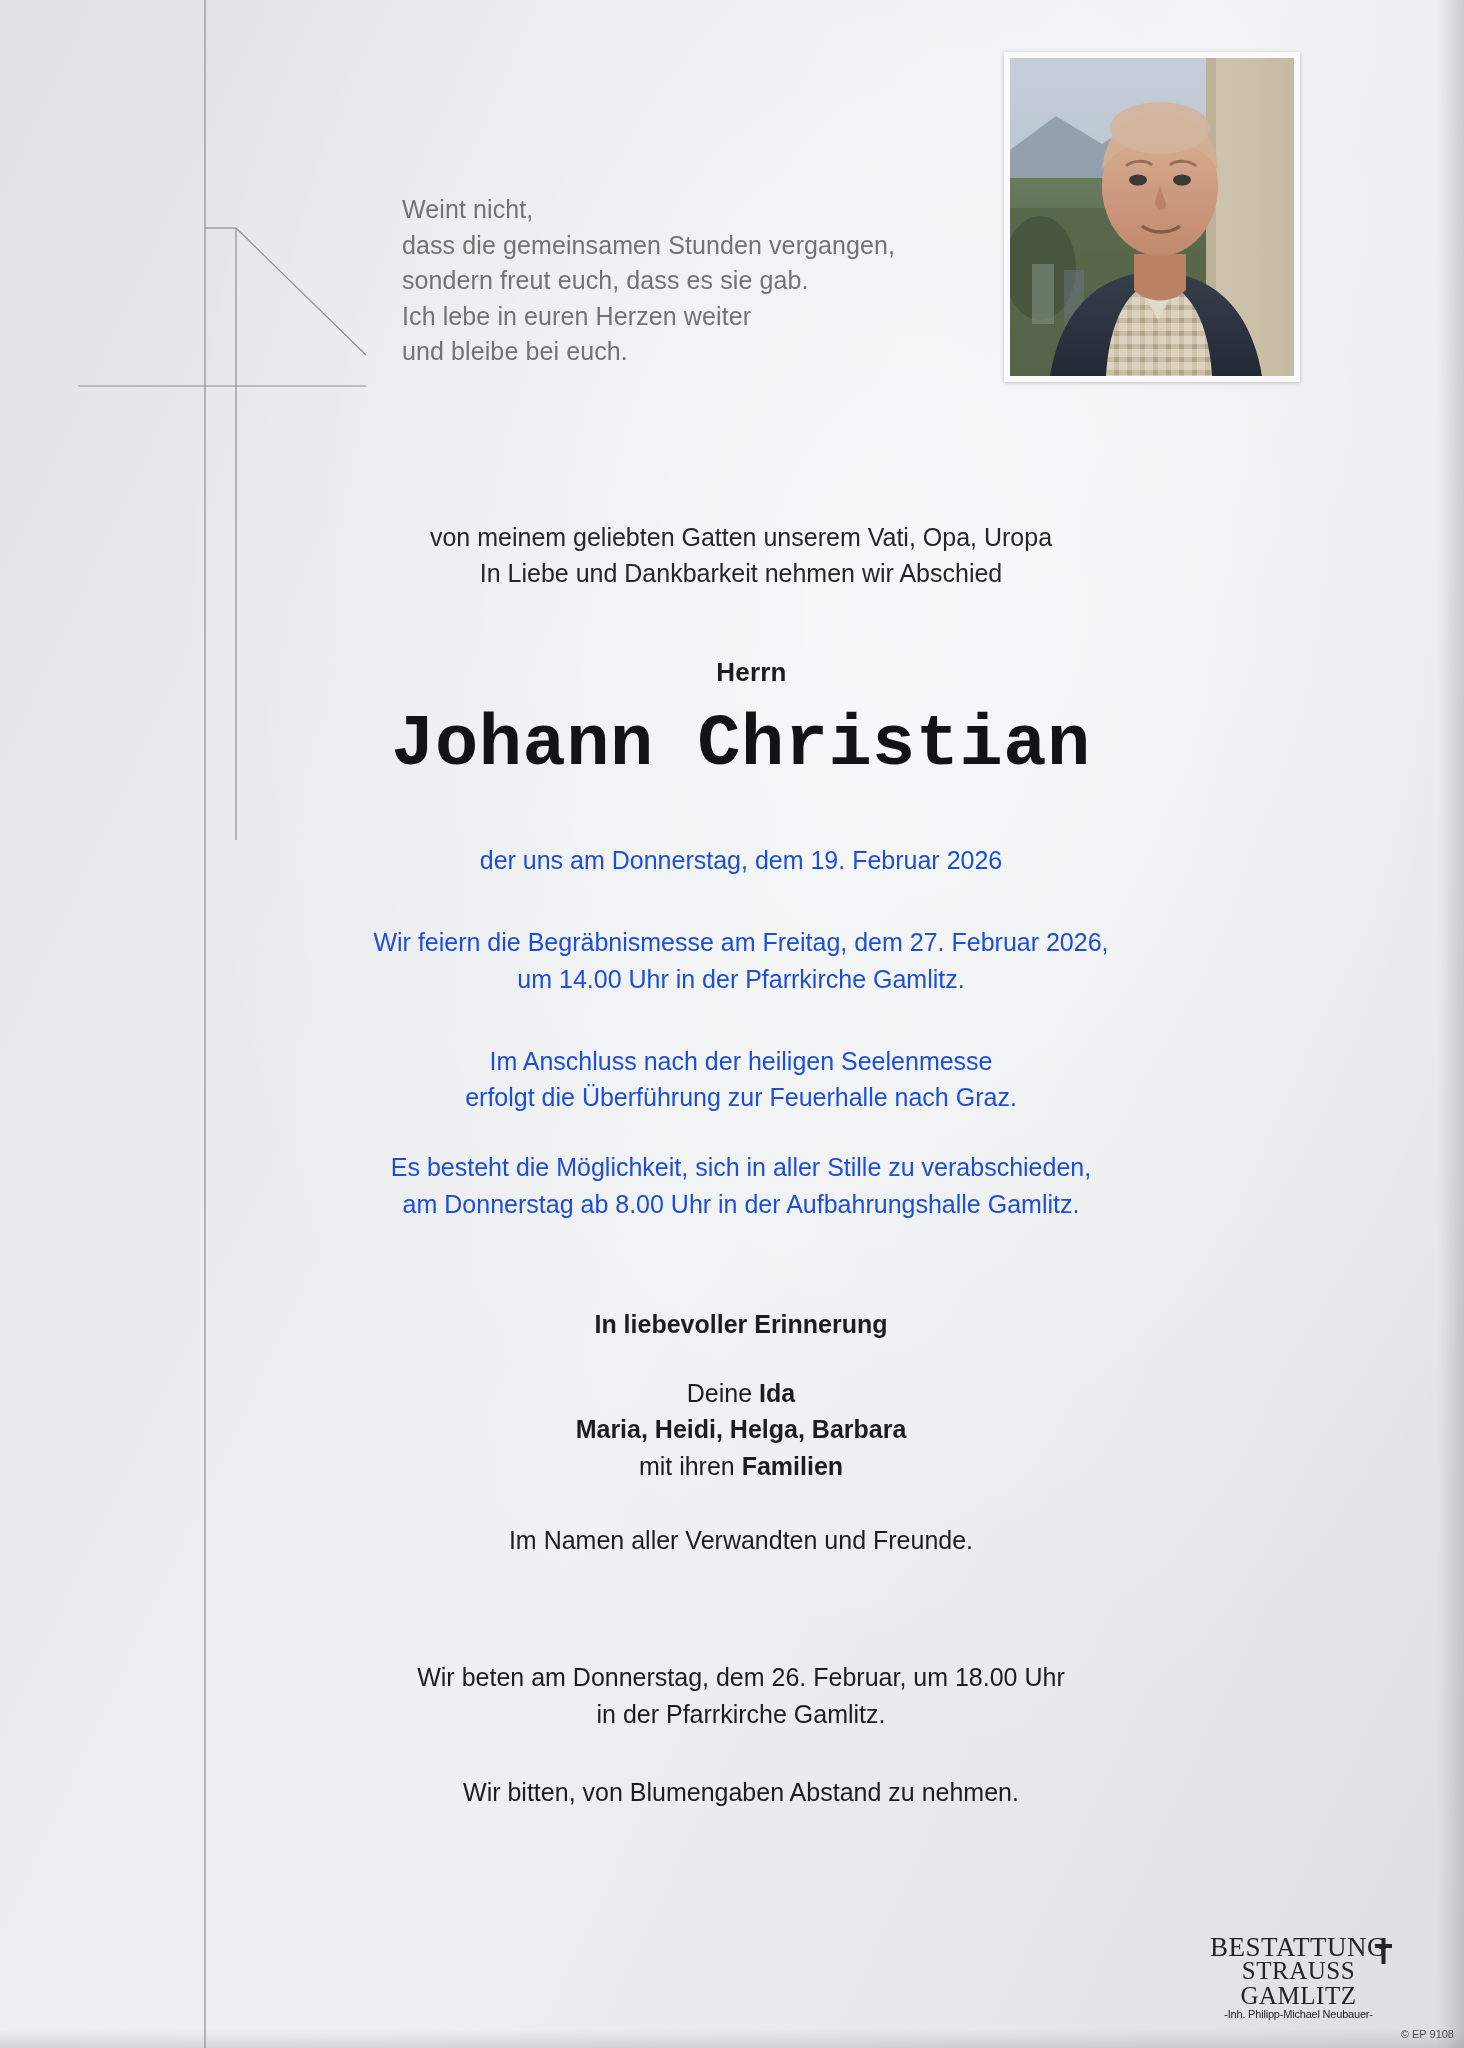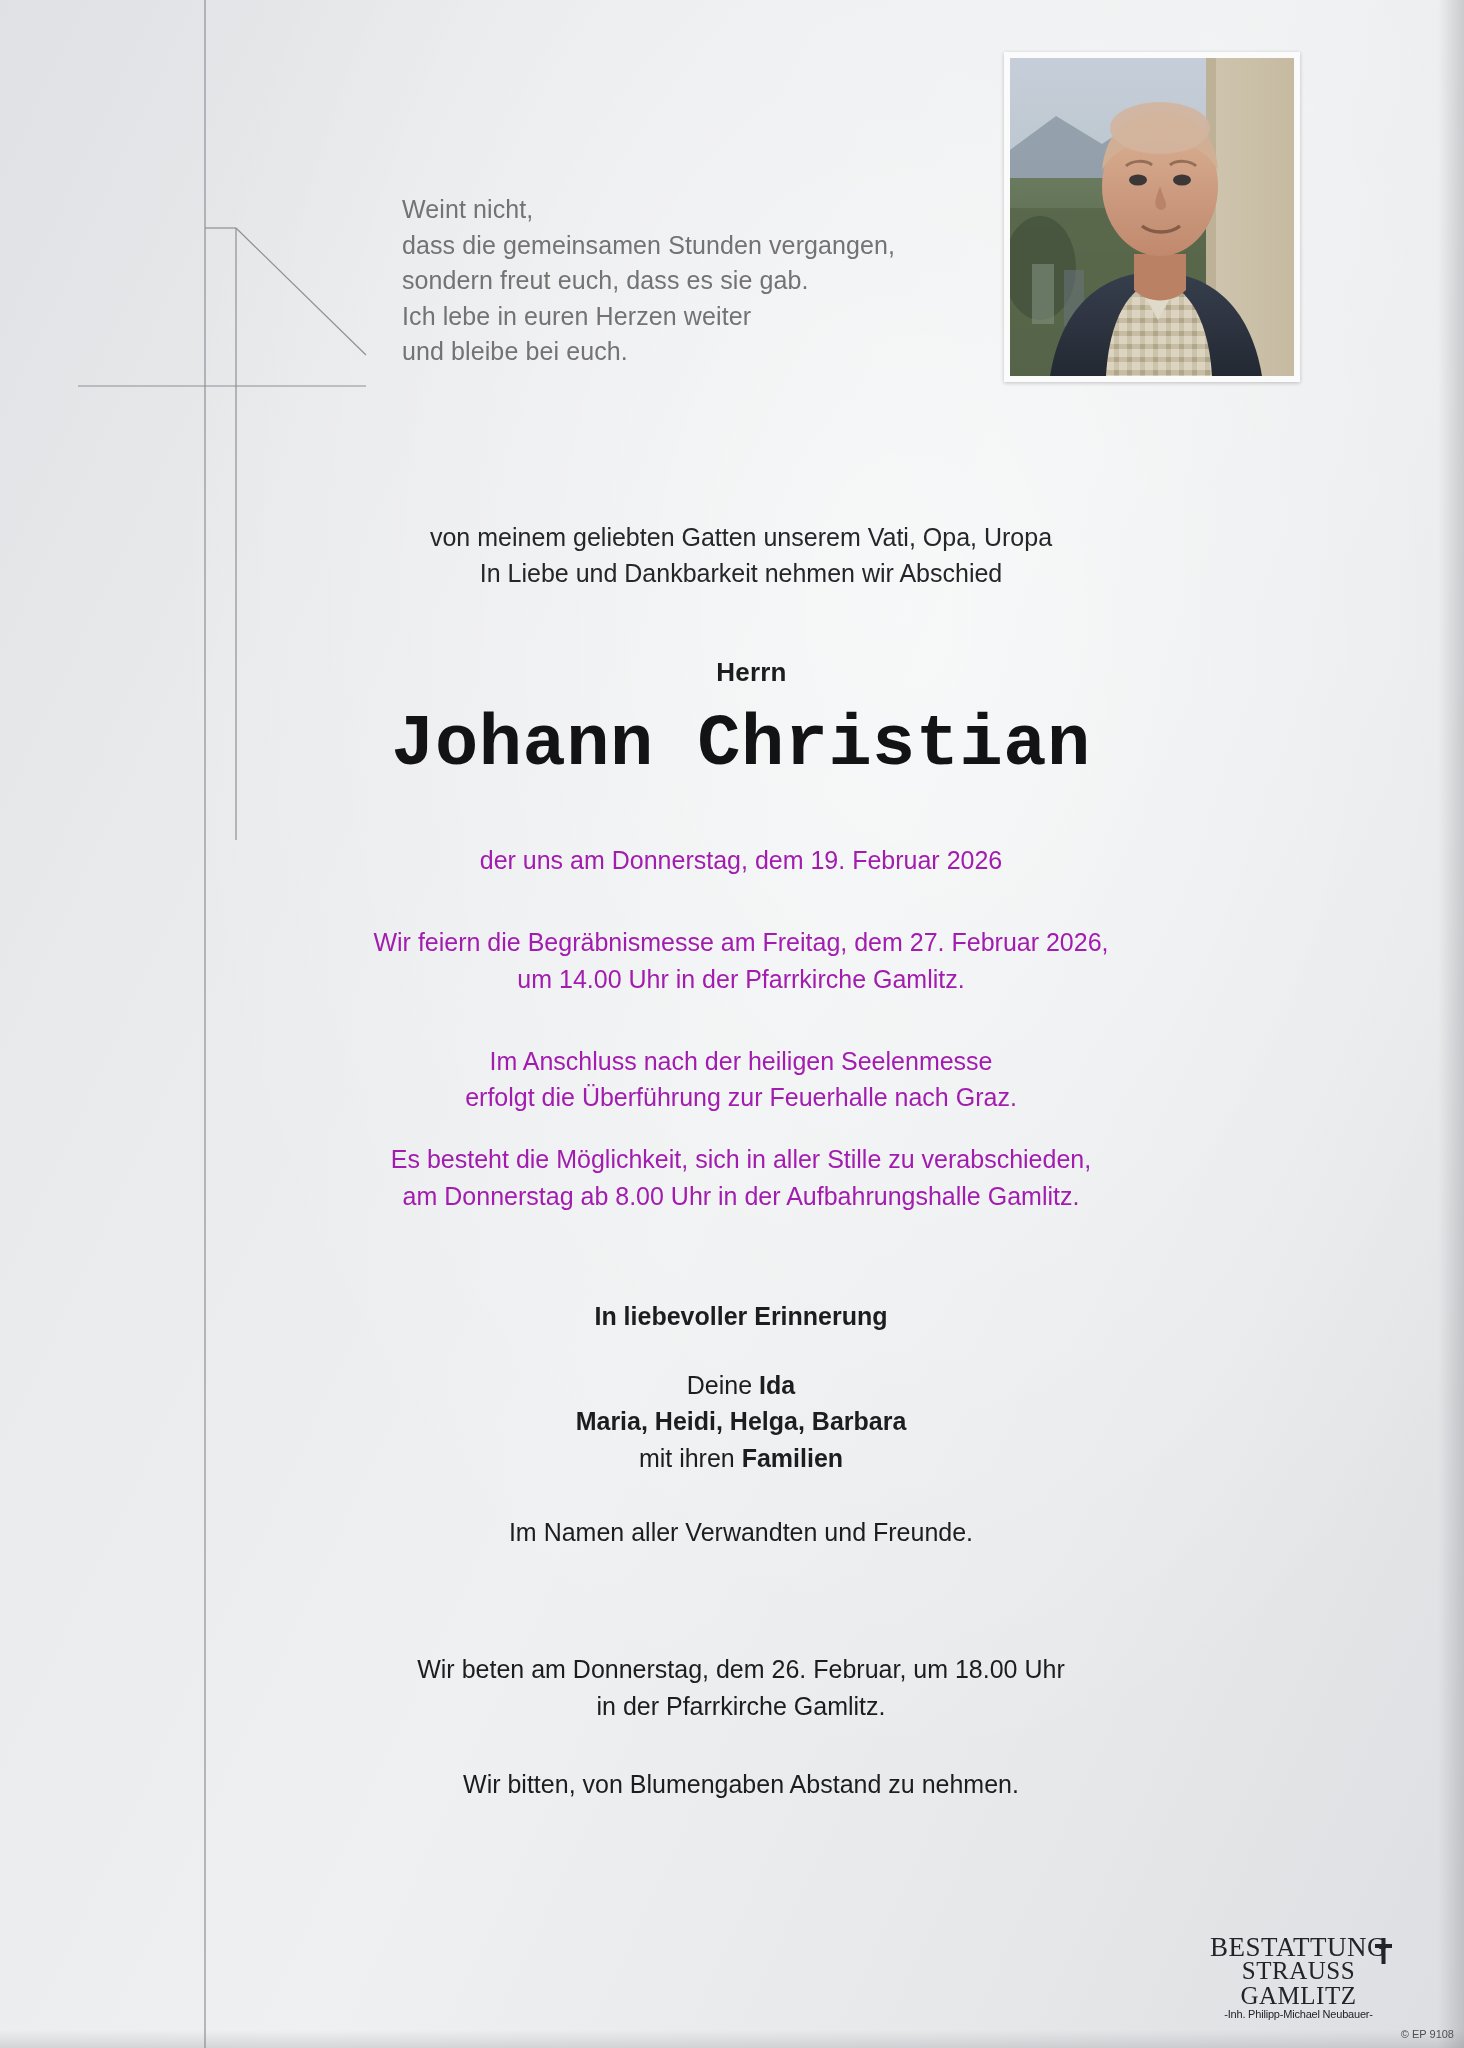--- a/index.html
+++ b/index.html
@@ -95,26 +95,26 @@
   .name {
     margin-top: 16px;
     font-family: Liberation Mono, monospace;
     font-weight: bold;
     font-size: 72px;
     letter-spacing: 0.5px;
     color: #131316;
     white-space: nowrap;
   }
 
-  .para { font-size: 25px; line-height: 1.45; color: #a21caf; }
+  .para { font-size: 25px; line-height: 1.45; color: #1d4ed8; }
   .para div { white-space: nowrap; }
   .gap-1 { margin-top: 56px; }
   .gap-2 { margin-top: 46px; }
   .gap-3 { margin-top: 46px; }
-  .gap-4 { margin-top: 26px; text-align: center; }
+  .gap-4 { margin-top: 34px; text-align: center; }
 
   .memory-title {
     margin-top: 88px;
     font-size: 25px;
     font-weight: bold;
   }
   .family { margin-top: 36px; font-size: 25px; line-height: 1.46; }
   .family div { white-space: nowrap; }
   .family b { font-weight: bold; }
   .relatives { margin-top: 42px; font-size: 25px; }

